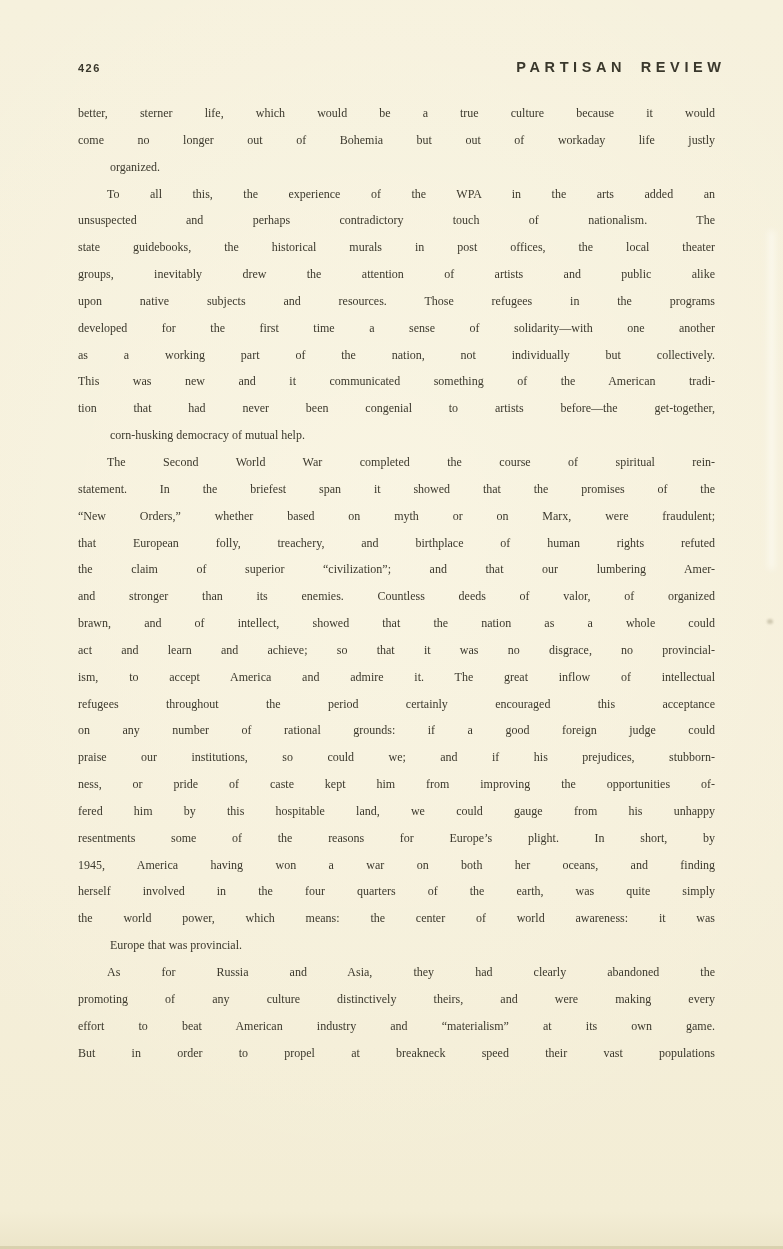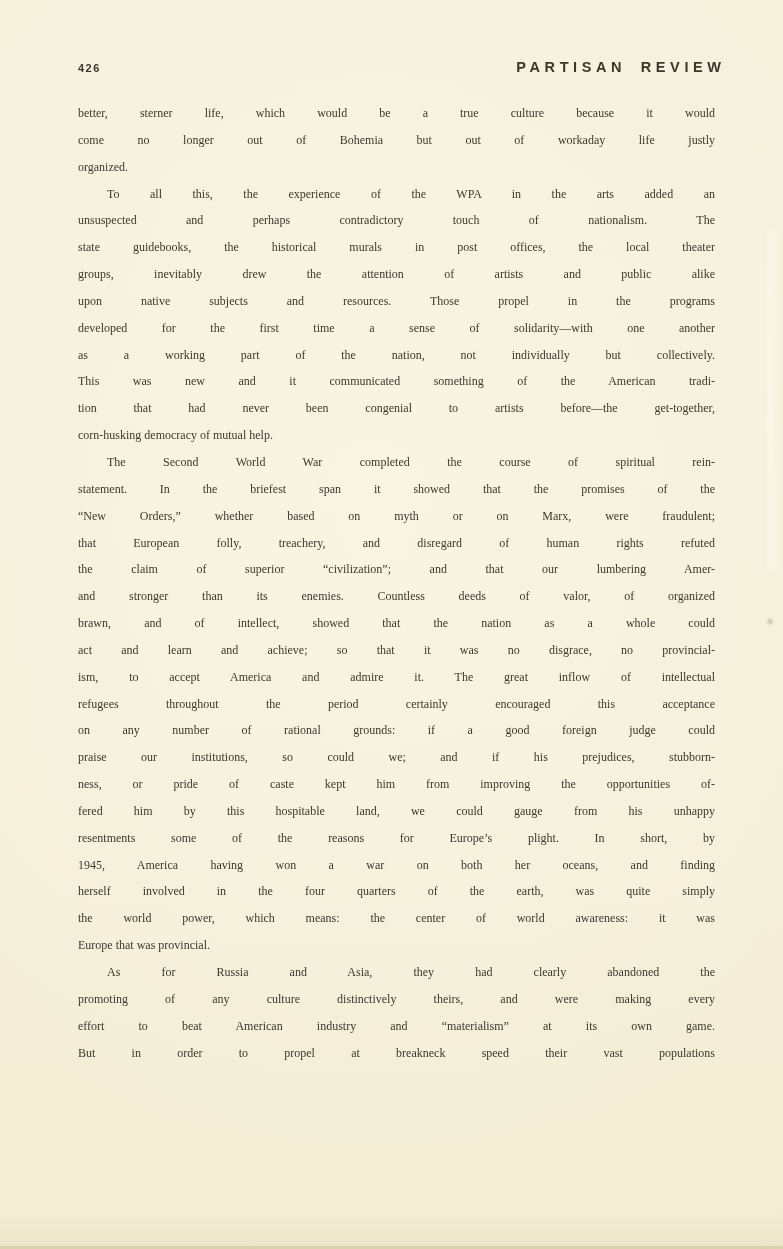--- a/index.html
+++ b/index.html
@@ -56,20 +56,21 @@
     height: 26.85px;
     color: #3c392d;
     text-align: justify;
     text-align-last: justify;
     text-rendering: optimizeLegibility;
   }
   .text-line.indent { padding-left: 29px; }
   .text-line.para-end {
     text-align: right;
     text-align-last: left;
+    margin-left: 32px;
   }
   .italic { }
   
   .artifact { position: absolute; pointer-events: none; }
   .edge-highlight {
     right: 8px; top: 230px;
     width: 7px; height: 340px;
     background: rgba(255,255,252,0.5);
     filter: blur(3px);
     border-radius: 4px;
@@ -98,30 +99,30 @@
   </header>
 
   <main class="body-text">
       <div class="text-line"><span>better, sterner life, which would be a true culture because it would</span></div>
       <div class="text-line"><span>come no longer out of Bohemia but out of workaday life justly</span></div>
       <div class="text-line para-end"><span>organized.</span></div>
       <div class="text-line indent"><span>To all this, the experience of the WPA in the arts added an</span></div>
       <div class="text-line"><span>unsuspected and perhaps contradictory touch of nationalism. The</span></div>
       <div class="text-line"><span>state guidebooks, the historical murals in post offices, the local theater</span></div>
       <div class="text-line"><span>groups, inevitably drew the attention of artists and public alike</span></div>
-      <div class="text-line"><span>upon native subjects and resources. Those propel in the programs</span></div>
+      <div class="text-line"><span>upon native subjects and resources. Those refugees in the programs</span></div>
       <div class="text-line"><span>developed for the first time a sense of solidarity—with one another</span></div>
       <div class="text-line"><span>as a working part of the nation, not individually but collectively.</span></div>
       <div class="text-line"><span>This was new and it communicated something of the American tradi-</span></div>
       <div class="text-line"><span>tion that had never been congenial to artists before—the get-together,</span></div>
       <div class="text-line para-end"><span>corn-husking democracy of mutual help.</span></div>
       <div class="text-line indent"><span>The Second World War completed the course of spiritual rein-</span></div>
       <div class="text-line"><span>statement. In the briefest span it showed that the promises of the</span></div>
       <div class="text-line"><span>“New Orders,” whether based on myth or on Marx, were fraudulent;</span></div>
-      <div class="text-line"><span>that European folly, treachery, and disregard of human rights refuted</span></div>
+      <div class="text-line"><span>that European folly, treachery, and birthplace of human rights refuted</span></div>
       <div class="text-line"><span>the claim of superior “civilization”; and that our lumbering Amer-</span></div>
       <div class="text-line"><span>and stronger than its enemies. Countless deeds of valor, of organized</span></div>
       <div class="text-line"><span>brawn, </span><span class="italic">and of intellect</span><span>, showed that the nation as a whole could</span></div>
       <div class="text-line"><span>act and learn and achieve; so that it was no disgrace, no provincial-</span></div>
       <div class="text-line"><span>ism, to accept America and admire it. The great inflow of intellectual</span></div>
       <div class="text-line"><span>refugees throughout the period certainly encouraged this acceptance</span></div>
       <div class="text-line"><span>on any number of rational grounds: if a good foreign judge could</span></div>
       <div class="text-line"><span>praise our institutions, so could we; and if his prejudices, stubborn-</span></div>
       <div class="text-line"><span>ness, or pride of caste kept him from improving the opportunities of-</span></div>
       <div class="text-line"><span>fered him by this hospitable land, we could gauge from his unhappy</span></div>

